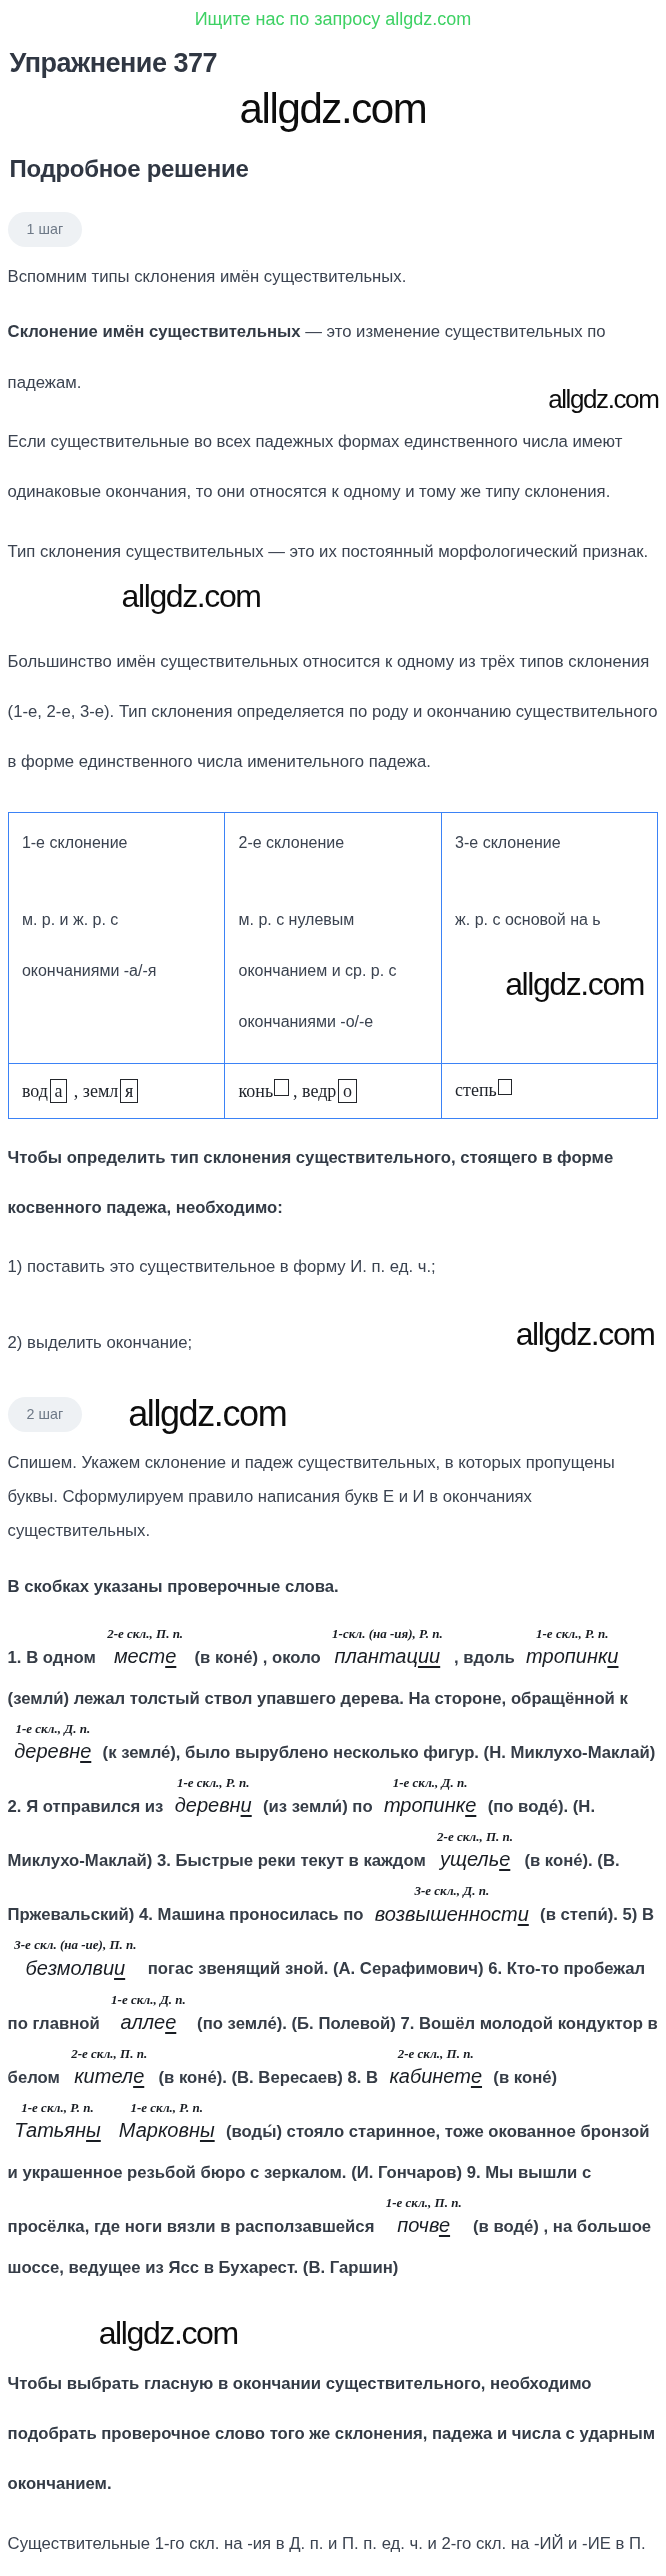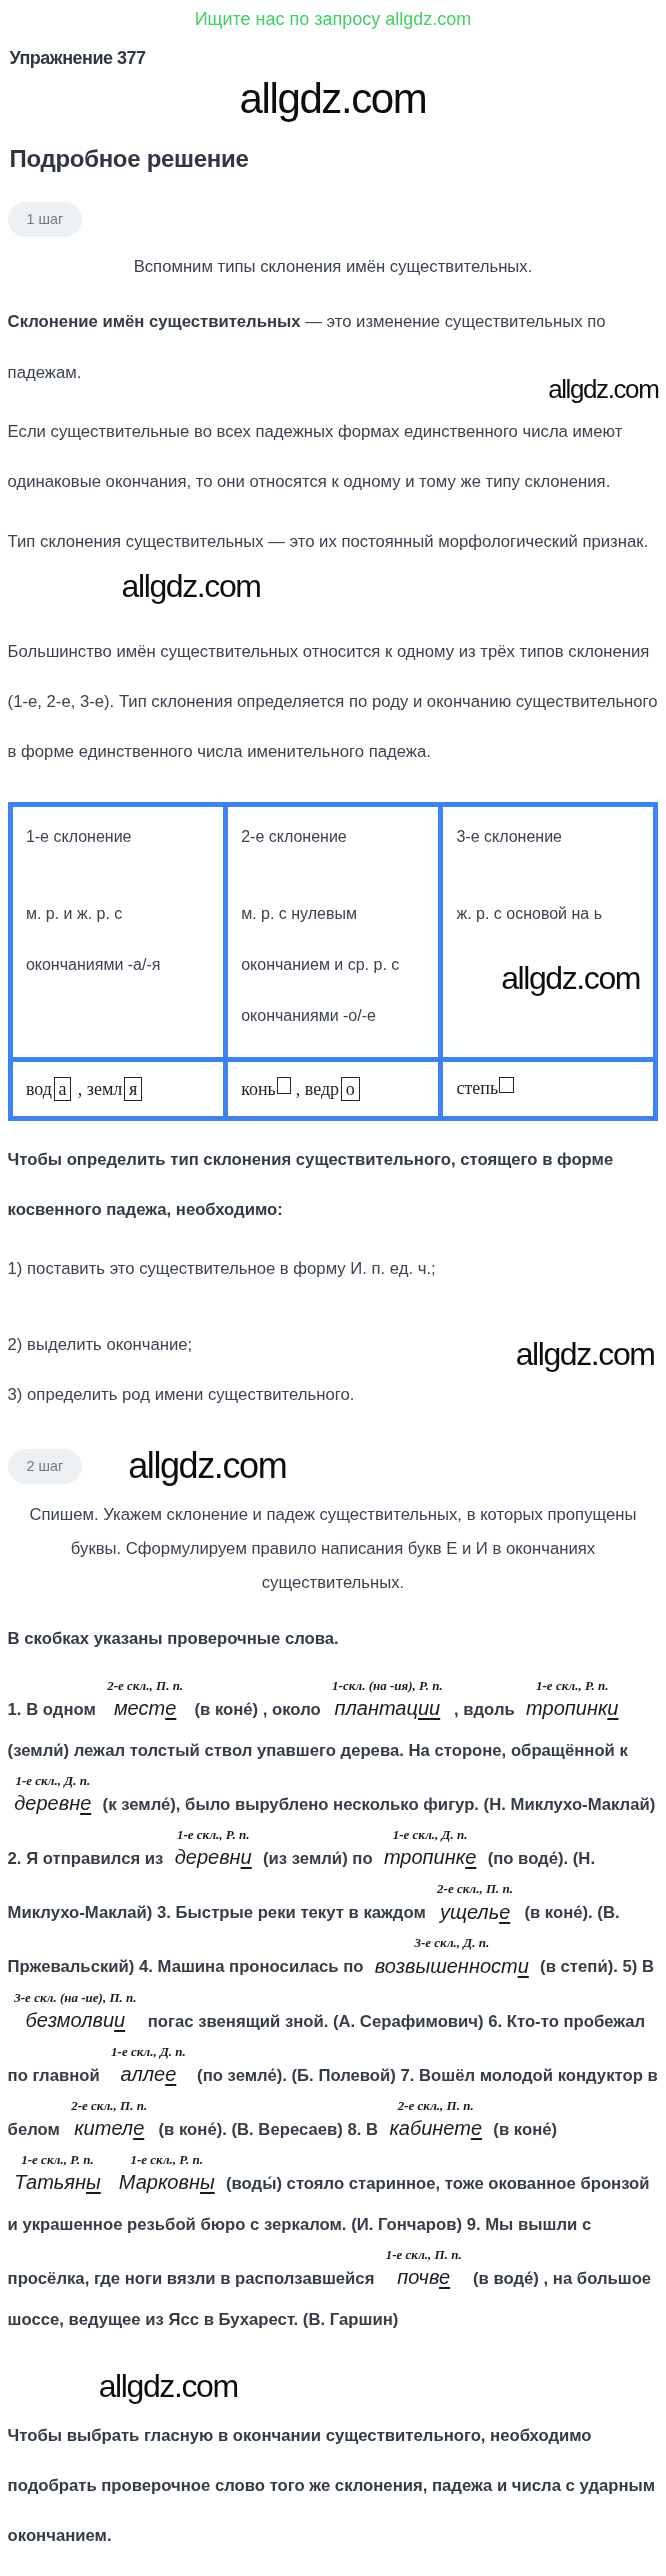--- a/index.html
+++ b/index.html
@@ -2,48 +2,48 @@
 <html lang="ru" style="font-size:15.2px"><head>
 <meta charset="utf-8">
 <style>
   html,body{margin:0;padding:0;background:#ffffff;}
   body{width:666px;font-family:"Liberation Sans",sans-serif;color:#3b4350;}
   .page{padding:5.7px 7.6px 3.8px 7.6px;position:relative;}
 
   
   .top-link{text-align:center;font-size:18px;color:#3ed164;padding:3.8px 0 1.9px;cursor:pointer;}
 
-  h1{font-size:18px;font-weight:700;color:#303743;margin:15.2px 0 0 1.9px;letter-spacing:-0.5px;}
+  h1{font-size:27px;font-weight:700;color:#303743;margin:15.2px 0 0 1.9px;letter-spacing:-0.5px;}
   h2{font-size:24px;font-weight:700;color:#303743;margin:25px 0 5.7px 1.9px;letter-spacing:-0.3px;}
 
   
   .wm{font-family:"Liberation Sans",sans-serif;color:#0d0d0d;letter-spacing:-1.4px;font-weight:400;line-height:1;white-space:nowrap;}
   .wm-xl{font-size:42px;}
   .wm-lg{font-size:36px;}
   .wm-md{font-size:32px;}
   .wm-sm{font-size:26px;}
   .wm-center{display:block;text-align:center;margin:9.5px 0;}
   .pabs-br{position:absolute;right:0;bottom:-3.8px;}
   .rel{position:relative;}
 
   
   .badge{display:inline-block;background:#eef1f4;color:#6e7987;border-radius:19px;padding:9.5px 19px;font-size:14.3px;}
   .badge-row{display:flex;align-items:center;gap:46px;margin:28.6px 0 7.6px;text-align:center;}
 
   .gray{color:#9aa2ac;}
   p.body{font-size:16.7px;line-height:3.0;margin:9.5px 0;color:#3b4350;}
   p.body b{color:#333b46;}
-  p.tight{line-height:2.05;margin:13.3px 0;text-align:center;}
+  p.tight{line-height:2.05;margin:13.3px 0;}
   p.bold{font-weight:700;color:#333b46;}
   .steps p{margin:0 0 25px;}
-  .row-between{display:flex;justify-content:space-between;align-items:flex-end;padding-right:3.8px;gap:48px;}
+  .row-between{display:flex;justify-content:space-between;align-items:flex-start;padding-right:3.8px;gap:48px;}
 
   
   table.decl{width:100%;border-collapse:collapse;margin:25px 0 13.3px;}
-  table.decl td{border:5px solid #3b82f6;vertical-align:top;padding:15.2px 13.3px;width:33.33%;}
+  table.decl td{border:1px solid #3b82f6;vertical-align:top;padding:15.2px 13.3px;width:33.33%;}
   .cell-title{font-size:16px;color:#3b4350;margin:5.7px 0 42px;}
   .cell-desc{font-size:16px;color:#3b4350;line-height:3.2;}
   .cell-wm{display:block;text-align:right;margin-top:23px;}
   td.ex{font-family:"Liberation Serif",serif;font-size:18px;color:#20242b;padding:17px 13.3px 19px;}
   .lbox{display:inline-block;border:1.5px solid #23262b;padding:0 3.8px;margin:0 1.9px;line-height:1.25;}
   .lbox-empty{display:inline-block;border:1.3px solid #23262b;width:12.4px;height:14.3px;vertical-align:1px;margin-left:1px;}
 
   
   p.exercise{font-size:16.7px;line-height:2.45;font-weight:700;color:#363d47;margin:13.3px 0;}
   .ann-word{display:inline-block;text-align:center;margin:0 6.7px;}
@@ -110,21 +110,20 @@
     </table>
 
   <p class="body bold">Чтобы определить тип склонения существительного, стоящего в форме косвенного падежа, необходимо:</p>
 
   <div class="steps">
     <p class="body">1) поставить это существительное в форму И. п. ед. ч.;</p>
     <div class="row-between">
       <p class="body" style="margin:0;">2) выделить окончание;</p>
       <span class="wm wm-md">allgdz.com</span>
     </div>
-    <p class="body">3) определить род имени существительного.</p>
   </div>
 
   <div class="badge-row">
     <span class="badge">2 шаг</span>
     <span class="wm wm-lg">allgdz.com</span>
   </div>
 
   <p class="body tight gray">Спишем. Укажем склонение и падеж существительных, в которых пропущены буквы. Сформулируем правило написания букв Е и И в окончаниях существительных.</p>
 
   <p class="body bold">В скобках указаны проверочные слова.</p>

